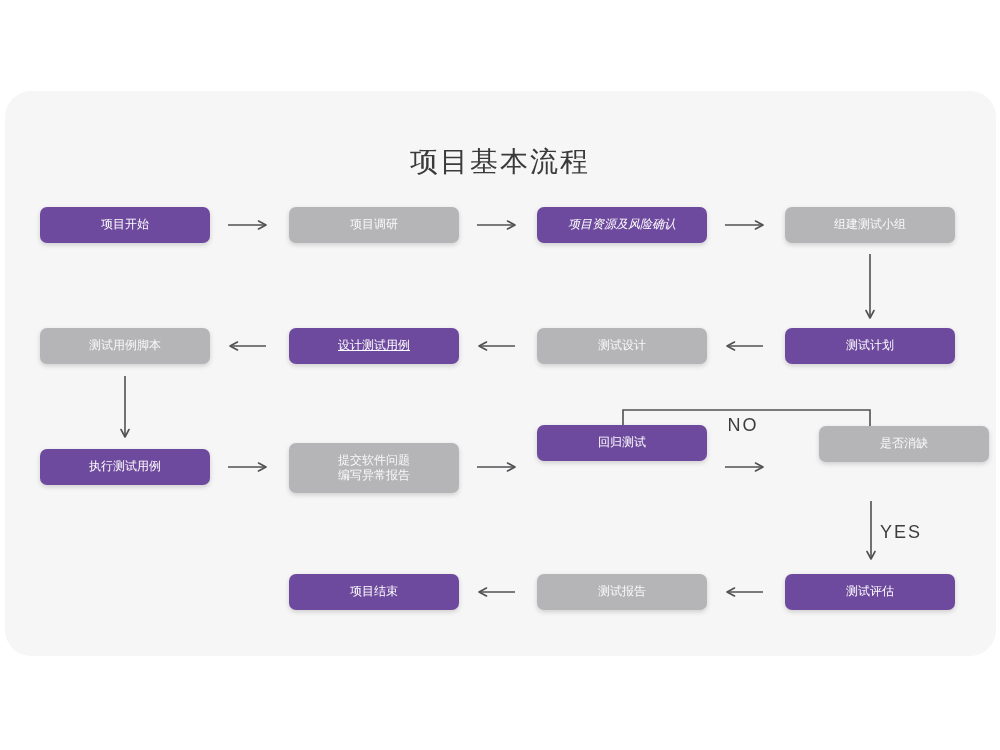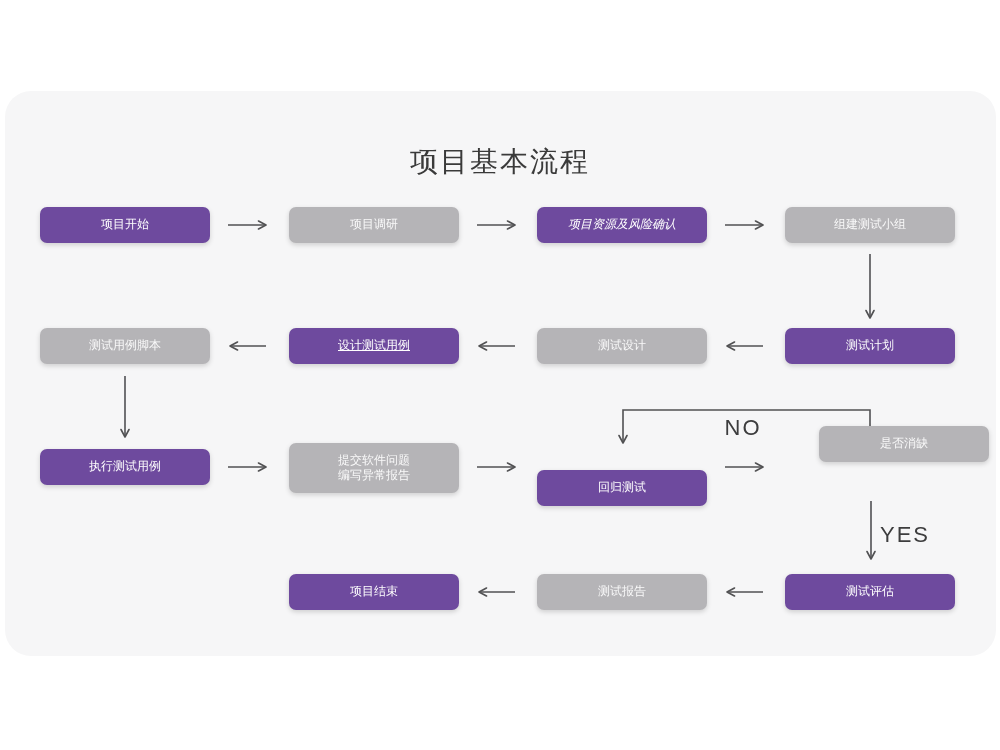--- a/index.html
+++ b/index.html
@@ -21,21 +21,21 @@
   .node{position:absolute;width:170px;height:36px;border-radius:7px;
     display:flex;align-items:center;justify-content:center;
     font-size:12px;line-height:1.28;text-align:right;white-space:pre-line;
     box-shadow:0 2px 5px rgba(0,0,0,0.16);}
   .node.purple{background:var(--purple);color:#ffffff;}
   .node.gray{background:var(--gray);color:rgba(255,255,255,0.92);}
   .node.tall{height:50px;}
   svg.connectors{position:absolute;left:0;top:0;width:1000px;height:750px;
     pointer-events:none;}
   svg.connectors .edge{stroke:var(--line);stroke-width:1.6;fill:none;}
-  .branch-label{position:absolute;font-size:22px;letter-spacing:2px;
+  .branch-label{position:absolute;font-size:18px;letter-spacing:2px;
     color:var(--label-color);}
   .label-no{left:703px;top:415px;width:80px;text-align:center;}
   .label-yes{left:880px;top:522px;}
 </style>
 </head>
 <body>
 
 <div class="stage">
 
   <div class="card"></div>
@@ -71,21 +71,21 @@
   <div class="node gray" style="left:785px;top:207px;">组建测试小组</div>
 
   <div class="node purple" style="left:785px;top:328px;">测试计划</div>
   <div class="node gray" style="left:537px;top:328px;">测试设计</div>
   <div class="node purple" style="left:289px;top:328px;text-decoration:underline;">设计测试用例</div>
   <div class="node gray" style="left:40px;top:328px;">测试用例脚本</div>
 
   <div class="node purple" style="left:40px;top:449px;">执行测试用例</div>
   <div class="node gray tall" style="left:289px;top:443px;">提交软件问题
 编写异常报告</div>
-  <div class="node purple" style="left:537px;top:470px;">回归测试</div>
+  <div class="node purple" style="left:537px;top:425px;">回归测试</div>
   <div class="node gray" style="left:785px;top:426px;margin-left:34px;">是否消缺</div>
 
   <div class="node purple" style="left:785px;top:574px;">测试评估</div>
   <div class="node gray" style="left:537px;top:574px;">测试报告</div>
   <div class="node purple" style="left:289px;top:574px;">项目结束</div>
 
   <div class="branch-label label-no">NO</div>
   <div class="branch-label label-yes">YES</div>
 
 </div>

